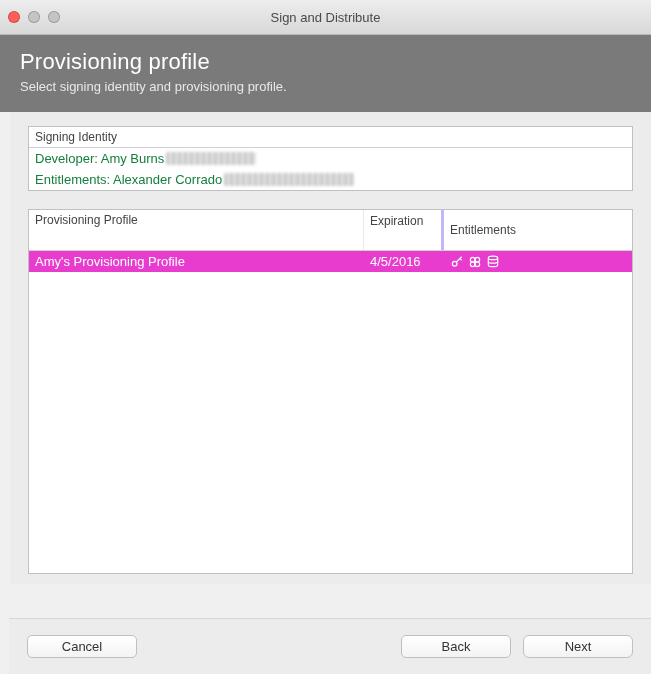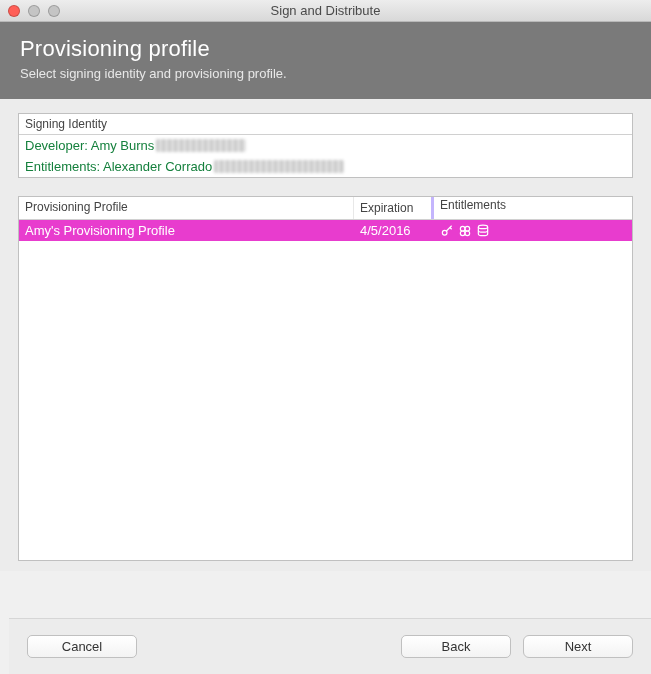--- a/index.html
+++ b/index.html
@@ -5,21 +5,21 @@
     * { margin: 0; padding: 0; box-sizing: border-box; }
     body {
       font-family: -apple-system, BlinkMacSystemFont, "Helvetica Neue", Arial, sans-serif;
       font-size: 13px;
       background: #f0f0f0;
       width: 651px;
       height: 674px;
       overflow: hidden;
     }
     .titlebar {
-      height: 22px;
+      height: 35px;
       background: linear-gradient(to bottom, #ededed, #d8d8d8);
       border-bottom: 1px solid #b8b8b8;
       display: flex;
       align-items: center;
       position: relative;
     }
     .traffic-lights {
       display: flex;
       gap: 8px;
       padding-left: 8px;
@@ -39,20 +39,21 @@
     .header-banner {
       background: #7a7a7a;
       color: #fff;
       padding: 14px 20px 18px 20px;
     }
     .header-title { font-size: 22px; font-weight: 400; margin-bottom: 4px; letter-spacing: 0.2px; }
     .header-sub { font-size: 13px; color: #e8e8e8; }
     .content {
       padding: 14px 18px 10px 18px;
       background: #ececec;
+      margin-left: 10px;
     }
     .panel {
       background: #fff;
       border: 1px solid #c0c0c0;
     }
     .panel-header {
       font-size: 12px;
       color: #444;
       padding: 3px 6px 3px 6px;
       border-bottom: 1px solid #d0d0d0;
@@ -88,21 +89,21 @@
     }
     .profiles-header {
       display: flex;
       font-size: 12px;
       color: #444;
       border-bottom: 1px solid #d0d0d0;
       background: #fff;
     }
     .col-name { flex: 0 0 335px; padding: 3px 6px; border-right: 1px solid #e8e8e8; }
     .col-exp { flex: 0 0 80px; padding: 4px 6px; border-right: 3px solid #c4b5fd; }
-    .col-ent { flex: 1; padding: 1px 6px; }
+    .col-ent { flex: 1; padding: 13px 6px; }
     .profile-row {
       display: flex;
       font-size: 13px;
       align-items: center;
       cursor: default;
     }
     .profile-row.selected {
       background: #e83cce;
       color: #ffffff;
     }

